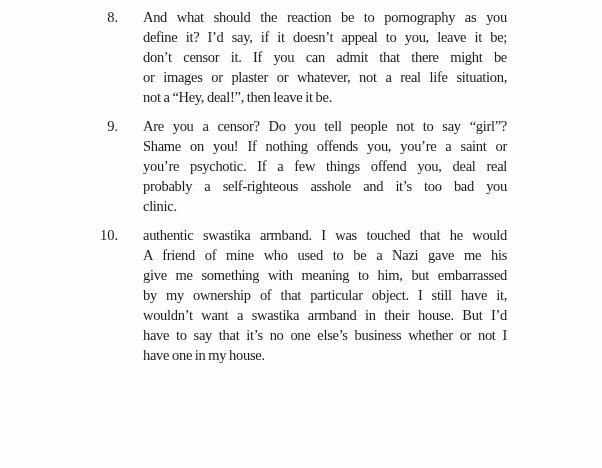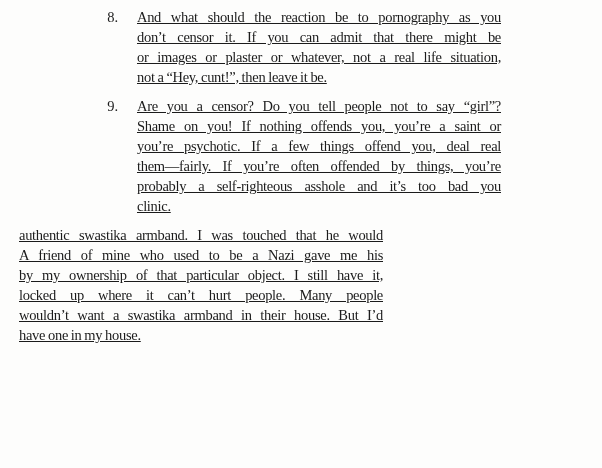--- a/index.html
+++ b/index.html
@@ -27,22 +27,21 @@
   .num {
     flex: 0 0 118px;
     width: 118px;
     text-align: right;
     font-size: 14.5px;
     line-height: 20px;
   }
   .body {
     flex: 0 0 364px;
     width: 364px;
-    margin-left: 19px;
-    text-decoration: underline;
+    margin-left: 25px;
   }
   .line {
     font-size: 14.5px;
     line-height: 20px;
     letter-spacing: -0.3px;
     word-spacing: -0.5px;
     text-align: justify;
     text-align-last: justify;
   }
   .line.last {
@@ -51,40 +50,42 @@
 </style>
 </head>
 <body>
 
 <div class="page">
   <div class="list" id="list">
       <div class="item">
         <div class="num">8.</div>
         <div class="body">
           <div class="line">And what should the reaction be to pornography as you</div>
+          <div class="line">define it? I’d say, if it doesn’t appeal to you, leave it be;</div>
           <div class="line">don’t censor it. If you can admit that there might be</div>
           <div class="line">or images or plaster or whatever, not a real life situation,</div>
-          <div class="line last">not a “Hey, cunt!”, then leave it be.</div>
+          <div class="line last">not a “Hey, deal!”, then leave it be.</div>
         </div>
       </div>
       <div class="item">
         <div class="num">9.</div>
         <div class="body">
           <div class="line">Are you a censor? Do you tell people not to say “girl”?</div>
           <div class="line">Shame on you! If nothing offends you, you’re a saint or</div>
           <div class="line">you’re psychotic. If a few things offend you, deal real</div>
-          <div class="line">them—fairly. If you’re often offended by things, you’re</div>
           <div class="line">probably a self-righteous asshole and it’s too bad you</div>
           <div class="line last">clinic.</div>
         </div>
       </div>
       <div class="item">
+        <div class="num">10.</div>
         <div class="body">
           <div class="line">authentic swastika armband. I was touched that he would</div>
           <div class="line">A friend of mine who used to be a Nazi gave me his</div>
+          <div class="line">give me something with meaning to him, but embarrassed</div>
           <div class="line">by my ownership of that particular object. I still have it,</div>
-          <div class="line">locked up where it can’t hurt people. Many people</div>
           <div class="line">wouldn’t want a swastika armband in their house. But I’d</div>
+          <div class="line">have to say that it’s no one else’s business whether or not I</div>
           <div class="line last">have one in my house.</div>
         </div>
       </div>
     </div>
 </div>
 
 </body></html>

